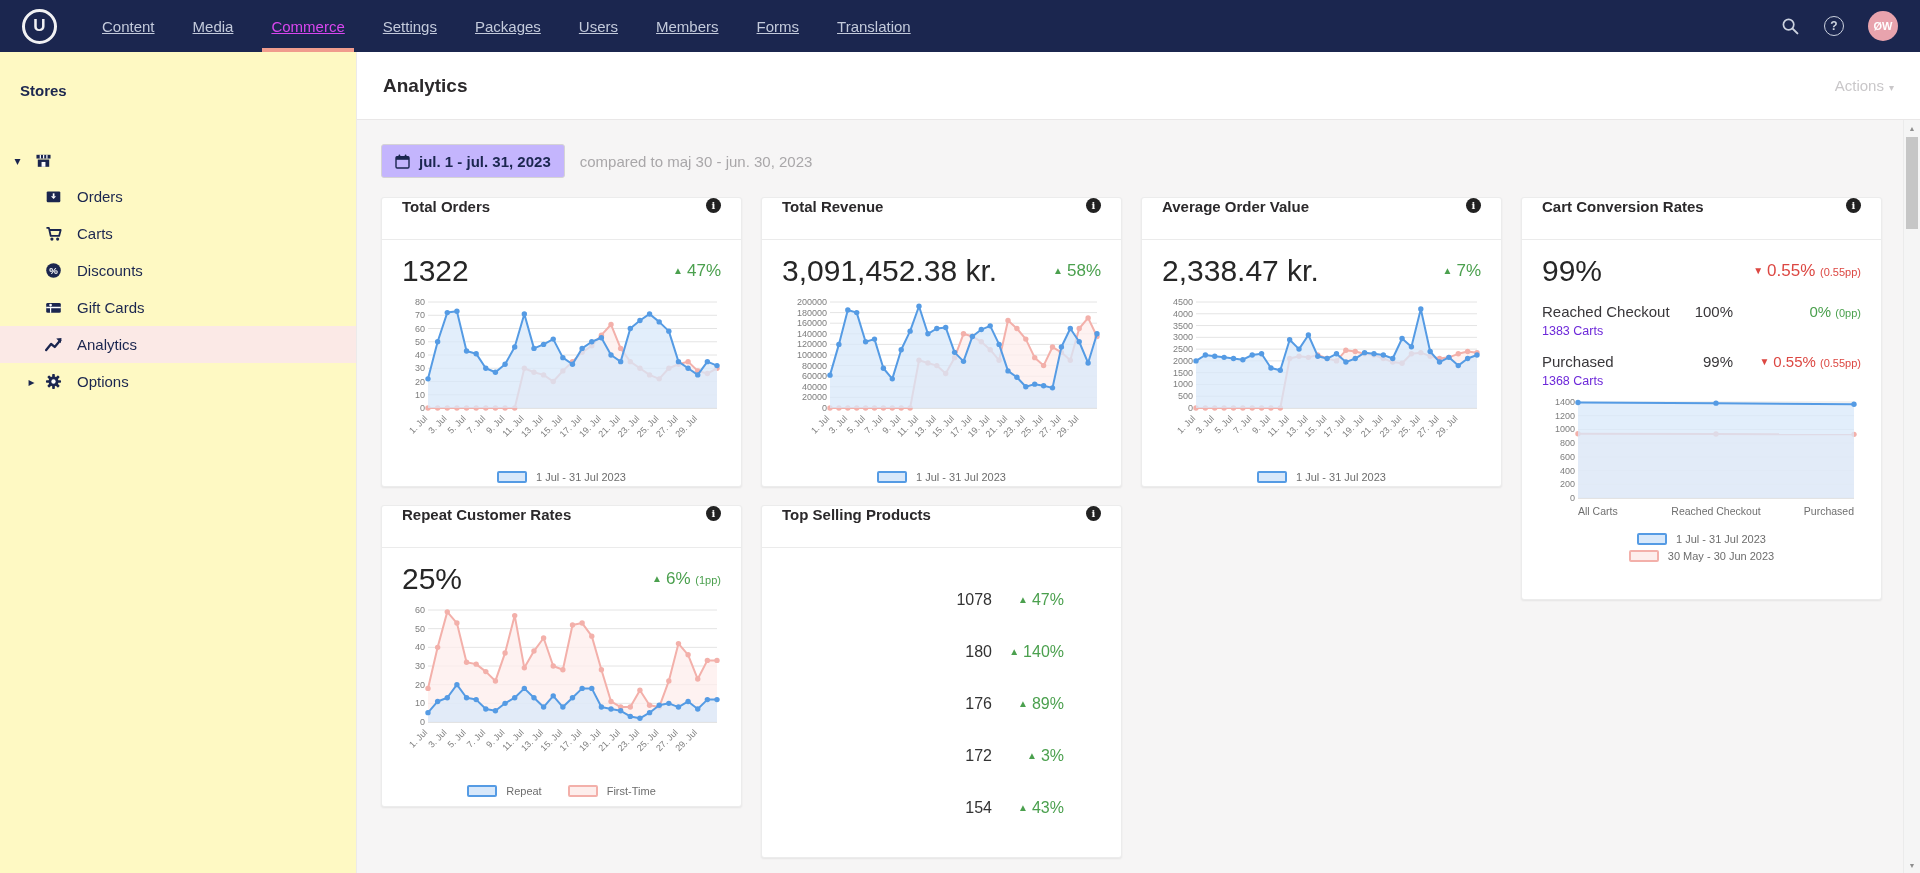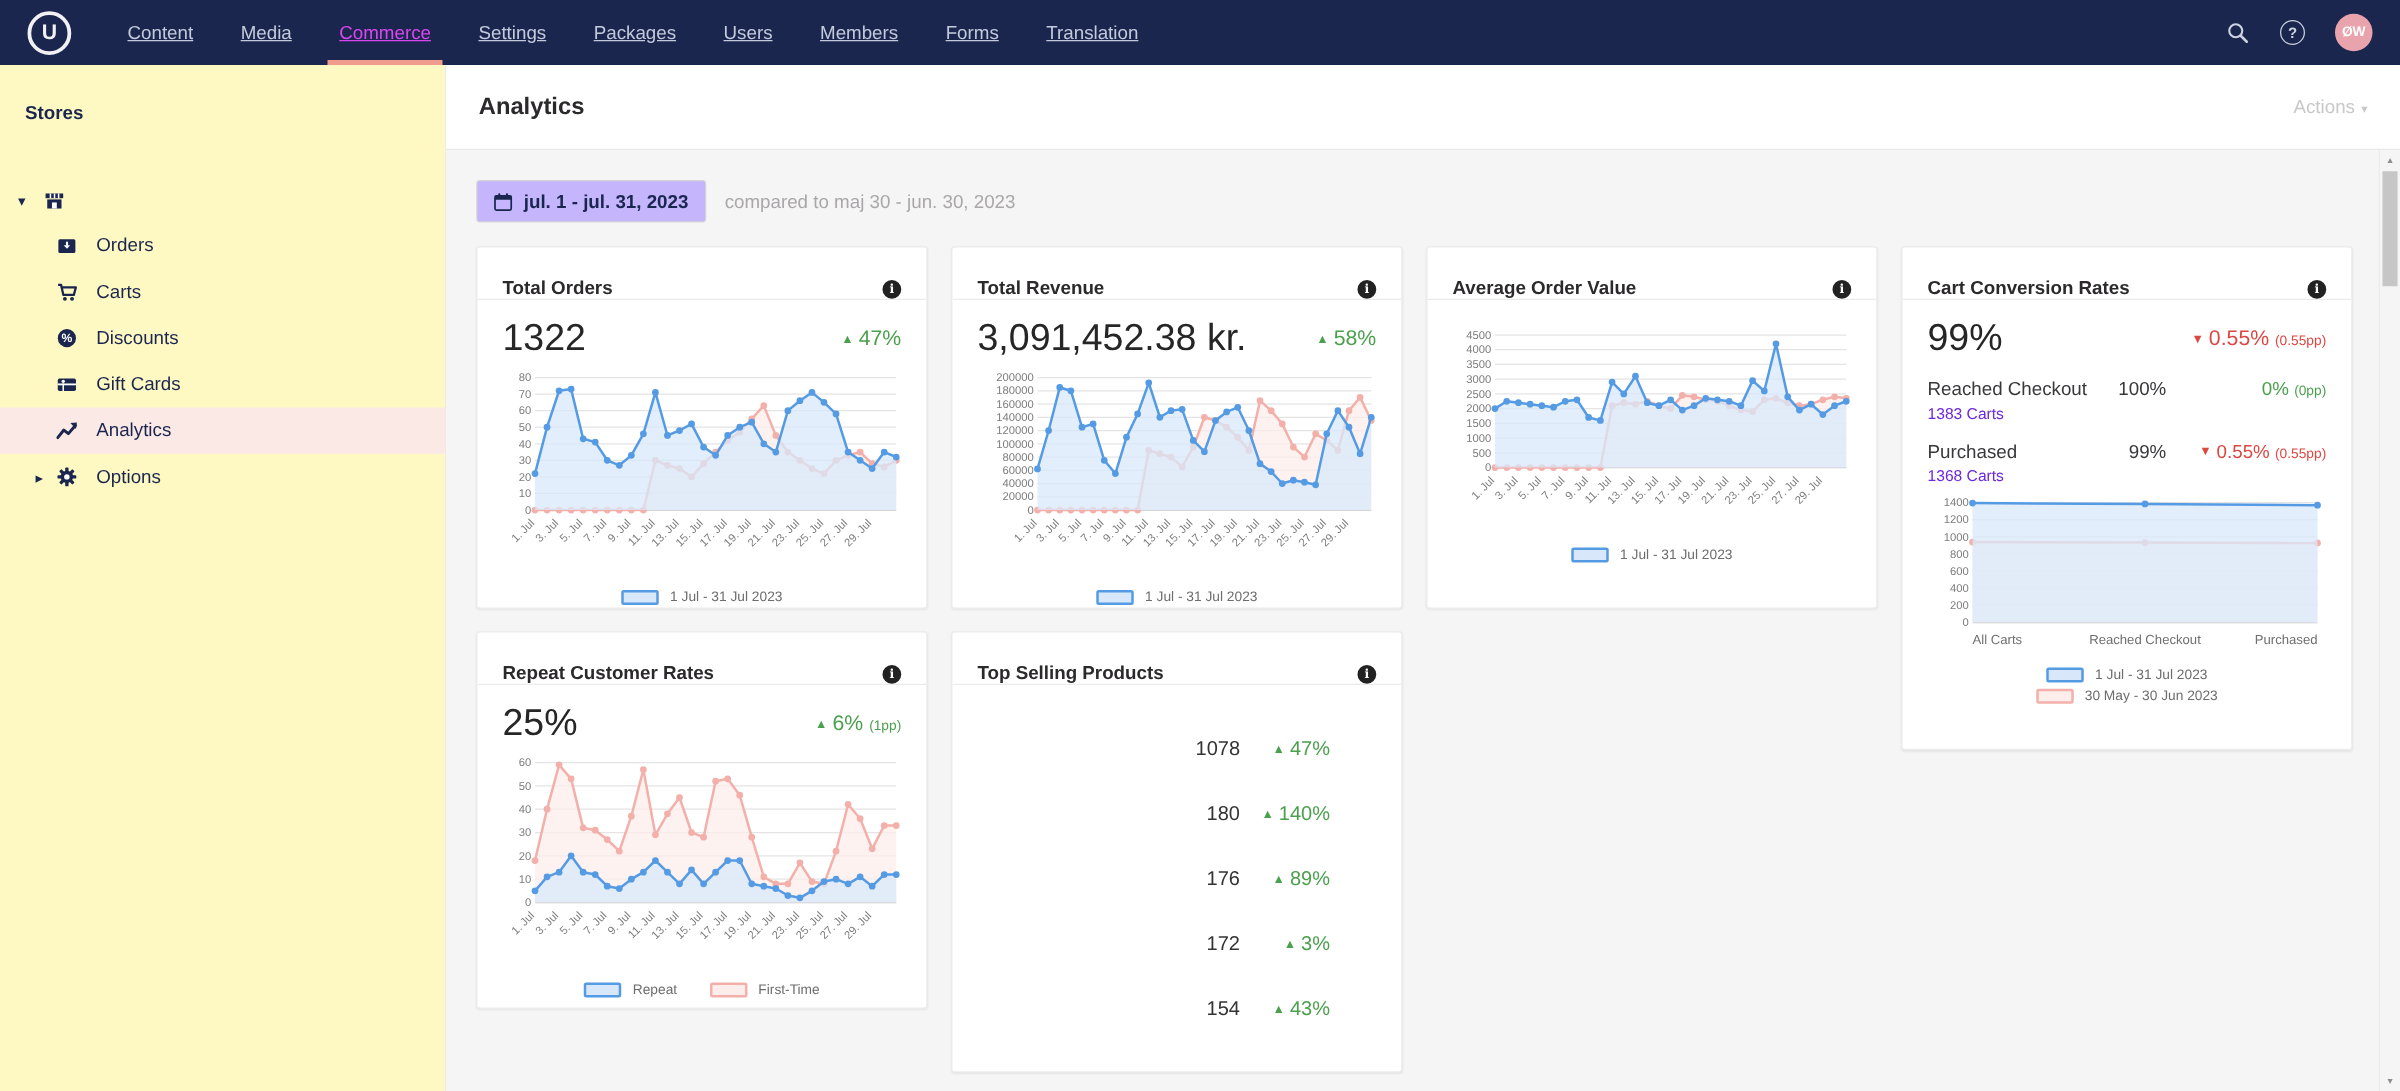--- a/index.html
+++ b/index.html
@@ -72,21 +72,21 @@
   
   .card { position:absolute; background:#fff; border:1px solid #ececec; border-radius:3px;
     box-shadow:0 1px 2px rgba(0,0,0,0.07); overflow:hidden; }
   #card-orders     { left:24px;   top:77px;  width:361px; height:290px; }
   #card-revenue    { left:404px;  top:77px;  width:361px; height:290px; }
   #card-aov        { left:784px;  top:77px;  width:361px; height:290px; }
   #card-conversion { left:1164px; top:77px;  width:361px; height:403px; }
   #card-repeat     { left:24px;   top:385px; width:361px; height:302px; }
   #card-top        { left:404px;  top:385px; width:361px; height:353px; }
 
-  .card-head { height:42px; display:flex; align-items:flex-end; justify-content:space-between;
+  .card-head { height:42px; display:flex; align-items:flex-start; justify-content:space-between;
     padding:0 20px; border-bottom:1px solid #ebebeb; }
   .card-title { font-size:15px; font-weight:bold; color:#2b292b; }
   .info-icon { width:15px; height:15px; border-radius:50%; background:#222; color:#fff;
     font-size:10px; font-weight:bold; font-family:"DejaVu Serif", serif;
     display:flex; align-items:center; justify-content:center; cursor:pointer; }
 
   .card-body { padding:14px 20px 0; }
   .metric-row { display:flex; justify-content:space-between; align-items:center; }
   .metric-value { font-size:30px; color:#262626; }
   .delta { font-size:17px; white-space:nowrap; }
@@ -490,20 +490,24 @@
             </div></div>
       </div>
     </section>
 
     <section class="card" id="card-aov">
       <div class="card-head">
         <span class="card-title">Average Order Value</span>
         <span class="info-icon">i</span>
       </div>
       <div class="card-body">
+        <div class="metric-row">
+          <span class="metric-value">2,338.47 kr.</span>
+          <span class="delta up"><span class="arrow">▲</span><span>7%</span></span>
+        </div>
         <div class="chart"><svg width="321" height="166" viewBox="0 0 321 166">
               <line x1="34" y1="112" x2="315" y2="112" stroke="#c7c7c7" stroke-width="1"></line>
               <text x="31" y="115" text-anchor="end" font-size="9" fill="#7d7d7d">0</text>
               <line x1="34" y1="100.22222222222223" x2="315" y2="100.22222222222223" stroke="#e4e4e4" stroke-width="1"></line>
               <text x="31" y="103.22222222222223" text-anchor="end" font-size="9" fill="#7d7d7d">500</text>
               <line x1="34" y1="88.44444444444444" x2="315" y2="88.44444444444444" stroke="#e4e4e4" stroke-width="1"></line>
               <text x="31" y="91.44444444444444" text-anchor="end" font-size="9" fill="#7d7d7d">1000</text>
               <line x1="34" y1="76.66666666666667" x2="315" y2="76.66666666666667" stroke="#e4e4e4" stroke-width="1"></line>
               <text x="31" y="79.66666666666667" text-anchor="end" font-size="9" fill="#7d7d7d">1500</text>
               <line x1="34" y1="64.88888888888889" x2="315" y2="64.88888888888889" stroke="#e4e4e4" stroke-width="1"></line>

